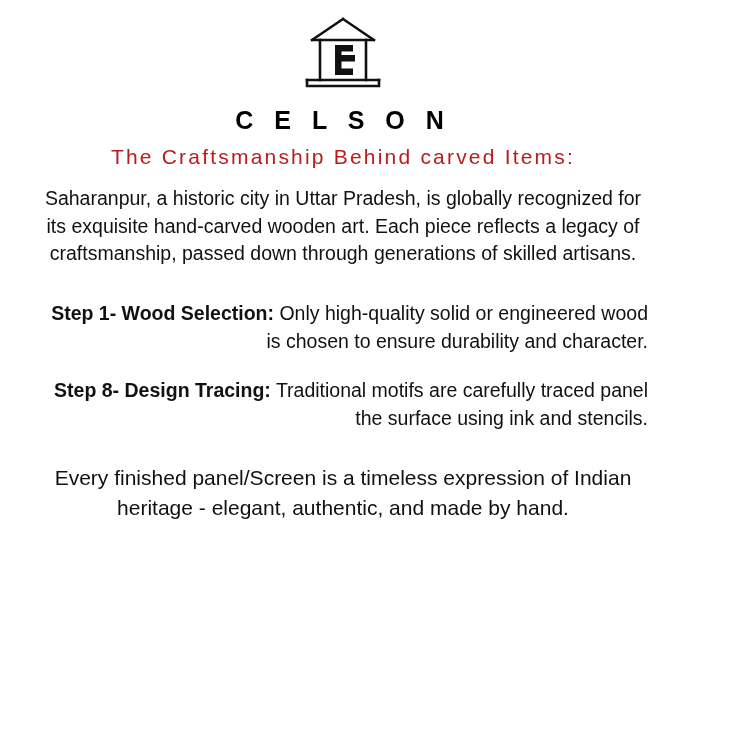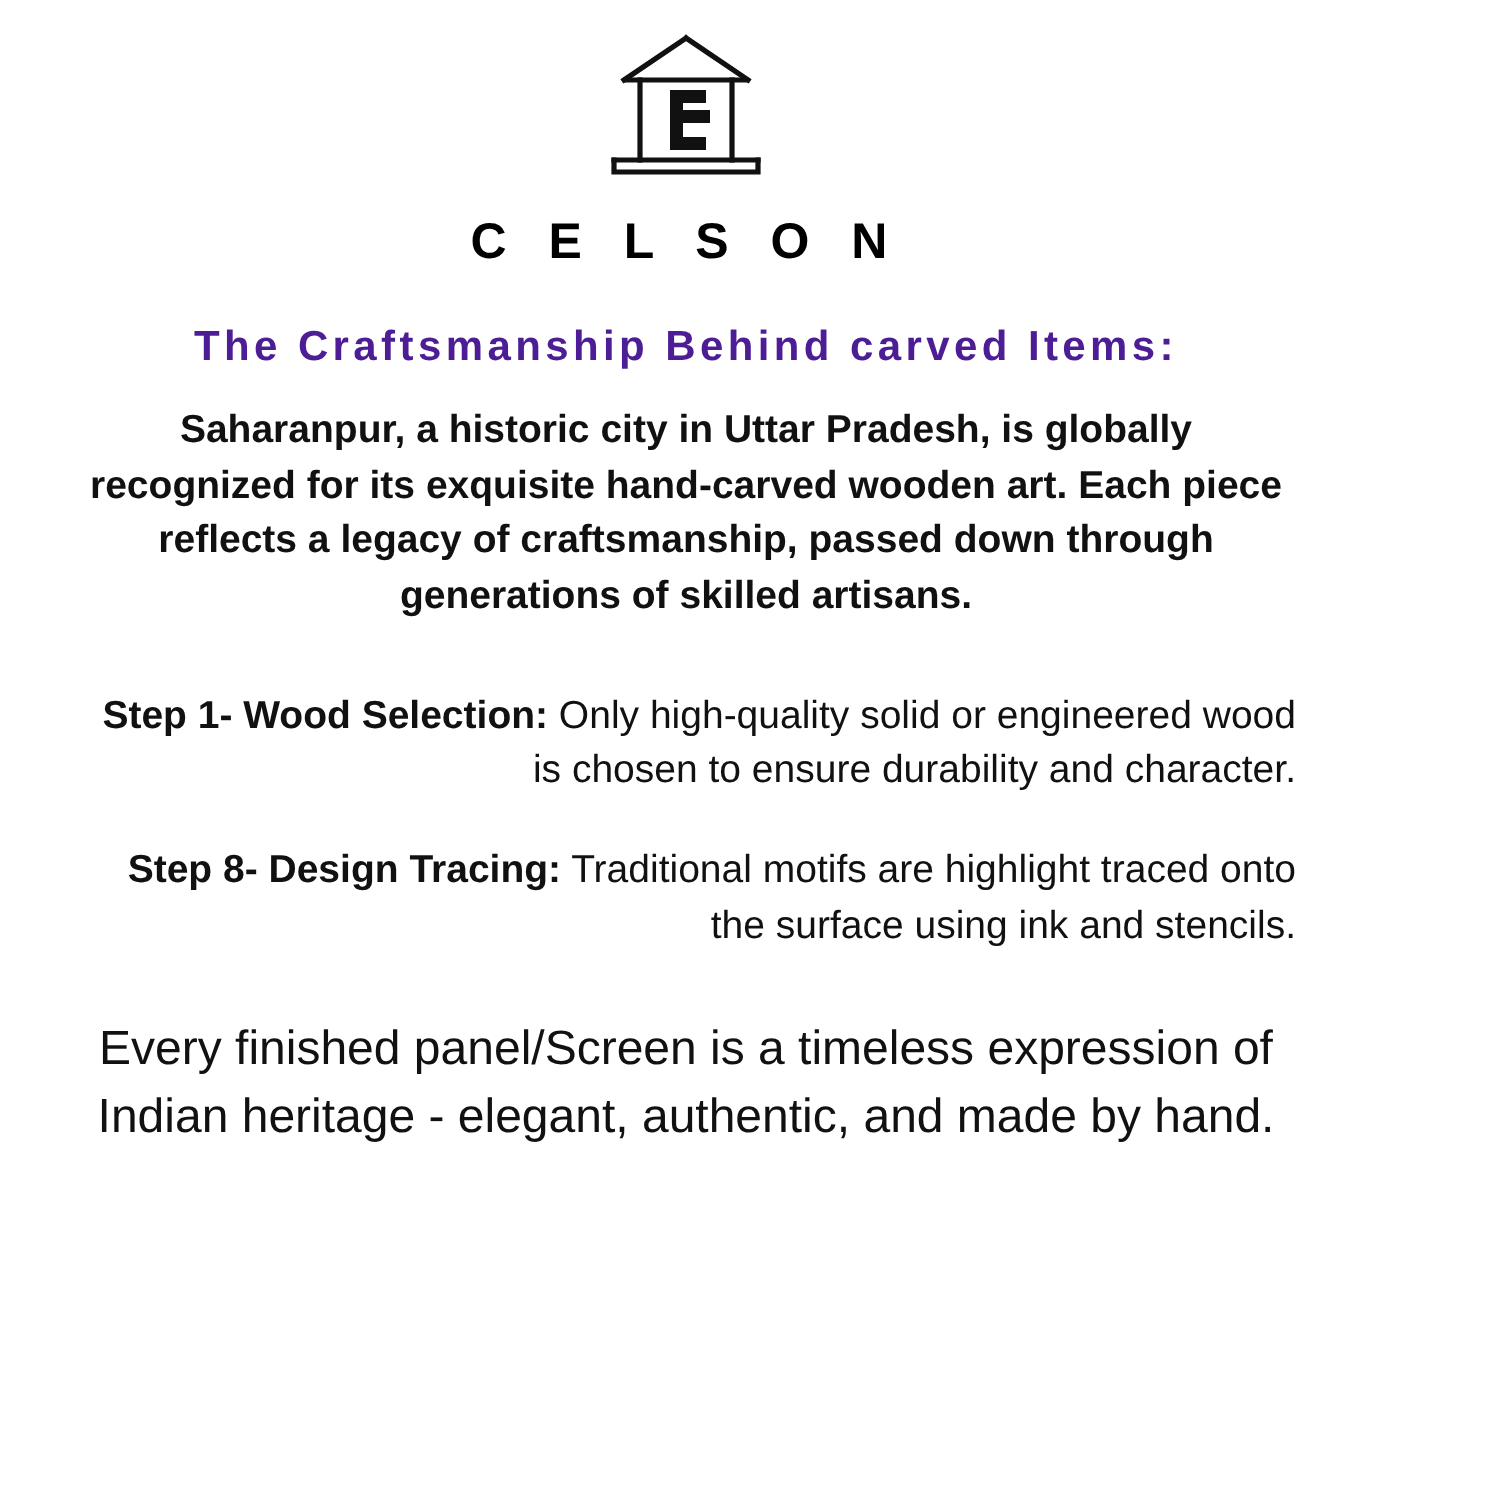--- a/index.html
+++ b/index.html
@@ -30,48 +30,47 @@
   .brand {
     font-size: 25px;
     font-weight: bold;
     letter-spacing: 7px;
     text-align: center;
     margin: 4px 0 10px 0;
     color: #000;
   }
   .headline {
     font-size: 21px;
-    font-weight: bold;
+    font-weight: normal;
     letter-spacing: 2.2px;
     text-align: center;
-    margin: 16px 0 16px 0;
-    color: #4c1d95;
+    margin: 0 0 16px 0;
+    color: #b91c1c;
   }
   .intro {
     font-size: 19.5px;
     line-height: 1.42;
     text-align: center;
     margin: 0 0 10px 0;
     color: #111;
     max-width: 690px;
-    font-weight: bold;
   }
   .step {
     font-size: 19.5px;
     line-height: 1.42;
     text-align: right;
     margin: 22px 0 0 0;
     color: #111;
     max-width: 690px;
   }
   .step b {
     font-weight: bold;
   }
   .closing {
-    font-size: 24px;
+    font-size: 21px;
     line-height: 1.42;
     text-align: center;
     margin: 30px 0 0 0;
     color: #111;
     max-width: 660px;
   }
 </style>
 </head>
 <body>
 
@@ -104,20 +103,20 @@
 
   <div class="headline">The Craftsmanship Behind carved Items:</div>
 
   <p class="intro">Saharanpur, a historic city in Uttar Pradesh, is globally recognized for its exquisite hand-carved wooden art. Each piece reflects a legacy of craftsmanship, passed down through generations of skilled artisans.</p>
 
   <p class="step">
     <b>Step 1- Wood Selection:</b><span> Only high-quality solid or engineered wood is chosen to ensure durability and character.</span>
   </p>
 
   <p class="step">
-    <b>Step 8- Design Tracing:</b><span> Traditional motifs are highlight traced onto the surface using ink and stencils.</span>
+    <b>Step 8- Design Tracing:</b><span> Traditional motifs are carefully traced panel the surface using ink and stencils.</span>
   </p>
 
 
 
   <p class="closing">Every finished panel/Screen is a timeless expression of Indian heritage - elegant, authentic, and made by hand.</p>
 
 </div>
 
 </body></html>

